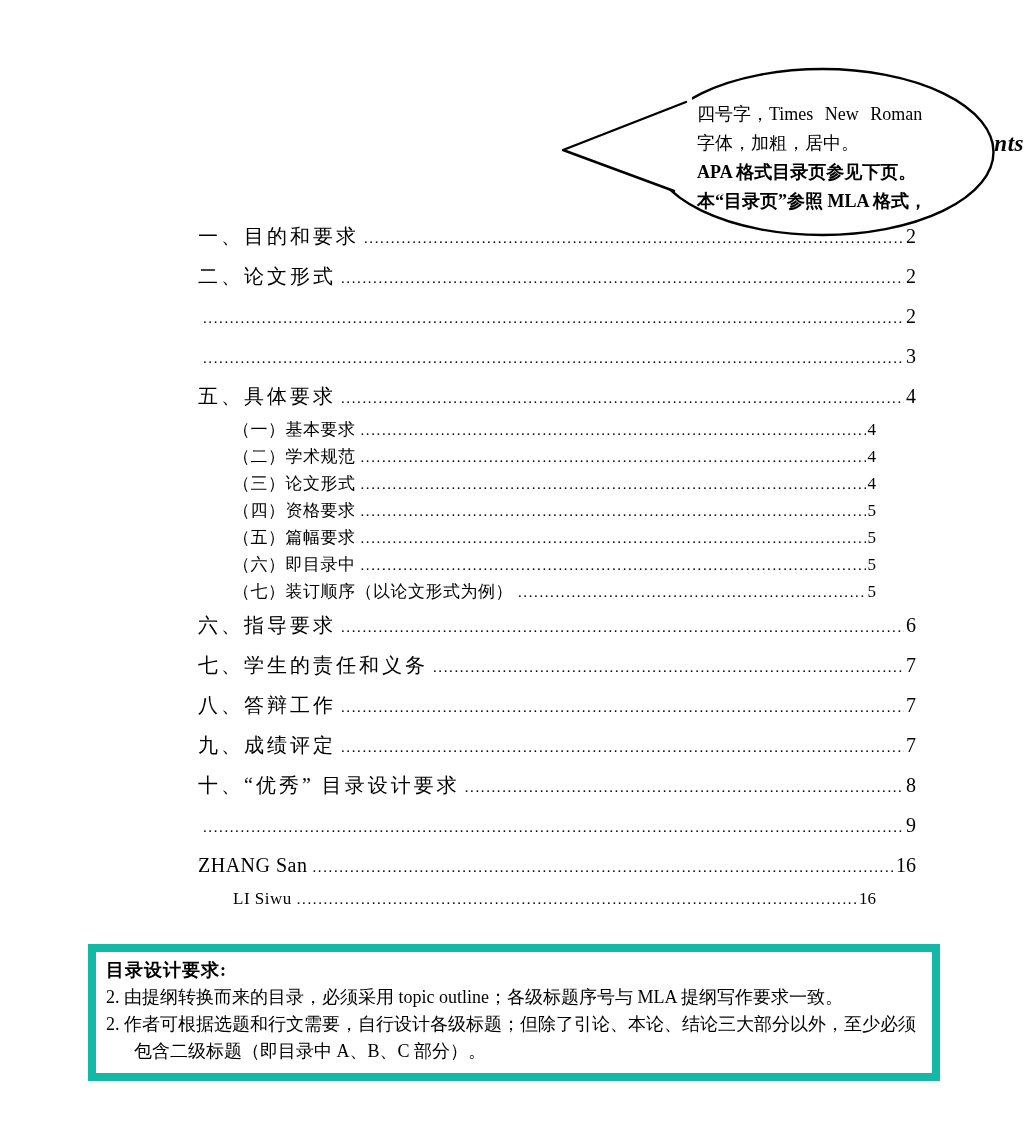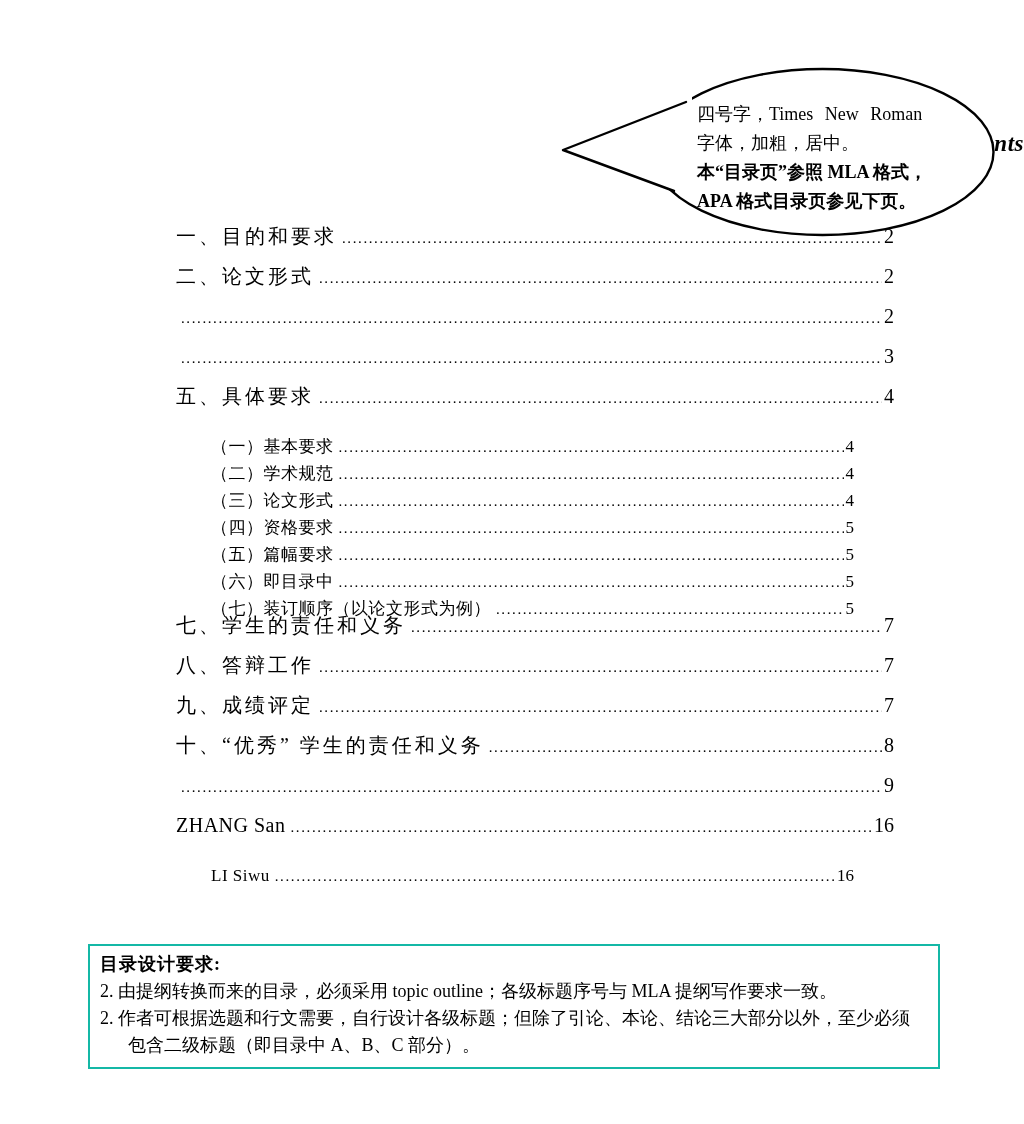--- a/index.html
+++ b/index.html
@@ -19,39 +19,39 @@
   
   .callout-svg { position:absolute; left:540px; top:58px; width:480px; height:192px; pointer-events:none; }
   .callout-text {
     position:absolute; left:697px; top:100px; width:290px;
     font-size:18px; line-height:29px; white-space:nowrap;
   }
   .callout-line.bold { font-weight:bold; }
   .callout-line:first-child { word-spacing:7px; }
 
   
-  .toc { position:absolute; left:176px; top:216px; width:718px; }
+  .toc { position:absolute; left:198px; top:216px; width:718px; }
   .toc-row { display:flex; align-items:baseline; }
   .row-l1 { height:40px; line-height:40px; font-size:20px; }
   .row-l1 .toc-title { letter-spacing:3px; }
   .row-l2 { height:27px; line-height:27px; font-size:17px; padding-left:35px; padding-right:40px; }
-  .row-l2 .toc-title { letter-spacing:.5px;margin-top:17px; }
+  .row-l2 .toc-title { letter-spacing:.5px; }
   .row-latin .toc-title { letter-spacing:.5px; }
   .toc-title { white-space:nowrap; }
   .leader { flex:1 1 0; overflow:hidden; white-space:nowrap; margin:0 2px 0 5px; min-width:16px; }
   .leader::after {
     content:"..................................................................................................................................................................................";
     font-size:15px; letter-spacing:1.6px;
   }
   .page-num { text-align:right; }
 
   
   .note-box {
     position:absolute; left:88px; top:944px; width:852px; box-sizing:border-box;
-    border:2px solid #14b8a6; padding:5px 14px 8px 10px;
+    border:8px solid #14b8a6; padding:5px 14px 8px 10px;
     font-size:18px; line-height:27px;
   }
   .note-heading { font-weight:bold; letter-spacing:1px; }
   .note-item { padding-left:28px; text-indent:-28px; }
 </style>
 </head>
 <body>
 
 <div class="page">
 
@@ -59,22 +59,22 @@
 
   <svg class="callout-svg" viewBox="0 0 480 192" aria-hidden="true">
     <ellipse cx="282.5" cy="94" rx="171" ry="83" fill="#ffffff" stroke="#000000" stroke-width="2.4"></ellipse>
     <path d="M 23,92 L 152,38 L 152,140 Z" fill="#ffffff" stroke="none"></path>
     <path d="M 146,44 L 23,92 L 134,133" fill="none" stroke="#000000" stroke-width="2.4" stroke-linejoin="round" stroke-linecap="round"></path>
   </svg>
 
   <div class="callout-text" id="callout-text">
       <div class="callout-line">四号字，Times New Roman</div>
       <div class="callout-line">字体，加粗，居中。</div>
+      <div class="callout-line bold">APA 格式目录页参见下页。</div>
       <div class="callout-line bold">本“目录页”参照 MLA 格式，</div>
-      <div class="callout-line bold">APA 格式目录页参见下页。</div>
     </div>
 
   <div class="toc" id="toc">
       <div class="toc-row row-l1">
     <span class="toc-title">一、目的和要求</span>
     <span class="leader"></span>
     <span class="page-num">2</span>
   </div>
       <div class="toc-row row-l1">
     <span class="toc-title">二、论文形式</span>
@@ -123,36 +123,41 @@
     <span class="toc-title">（六）即目录中</span>
     <span class="leader"></span>
     <span class="page-num">5</span>
   </div>
       <div class="toc-row row-l2">
     <span class="toc-title">（七）装订顺序（以论文形式为例）</span>
     <span class="leader"></span>
     <span class="page-num">5</span>
   </div>
       <div class="toc-row row-l1">
+    <span class="toc-title">六、指导要求</span>
+    <span class="leader"></span>
+    <span class="page-num">6</span>
+  </div>
+      <div class="toc-row row-l1">
     <span class="toc-title">七、学生的责任和义务</span>
     <span class="leader"></span>
     <span class="page-num">7</span>
   </div>
       <div class="toc-row row-l1">
     <span class="toc-title">八、答辩工作</span>
     <span class="leader"></span>
     <span class="page-num">7</span>
   </div>
       <div class="toc-row row-l1">
     <span class="toc-title">九、成绩评定</span>
     <span class="leader"></span>
     <span class="page-num">7</span>
   </div>
       <div class="toc-row row-l1">
-    <span class="toc-title">十、“优秀” 学生的责任和义务</span>
+    <span class="toc-title">十、“优秀” 目录设计要求</span>
     <span class="leader"></span>
     <span class="page-num">8</span>
   </div>
       <div class="toc-row row-l1">
     <span class="leader"></span>
     <span class="page-num">9</span>
   </div>
       <div class="toc-row row-l1 row-latin">
     <span class="toc-title">ZHANG San</span>
     <span class="leader"></span>

